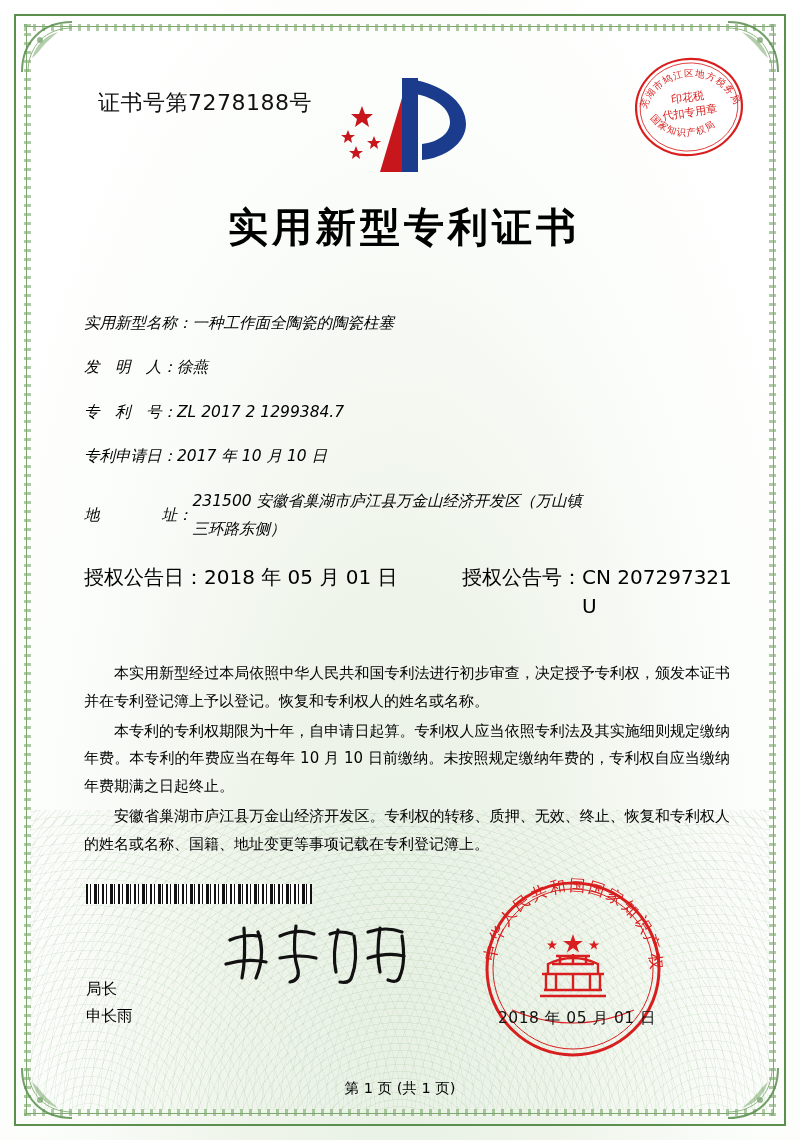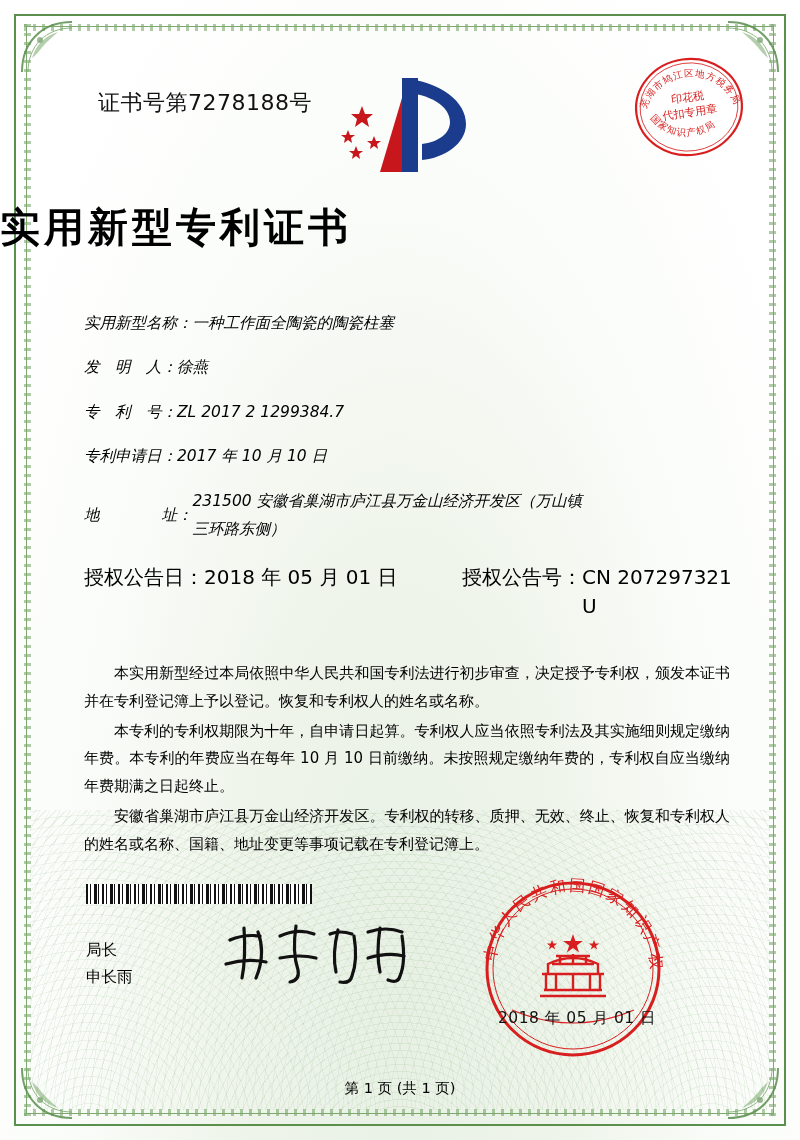--- a/index.html
+++ b/index.html
@@ -90,22 +90,23 @@
     top: 88px;
     font-size: 22px;
     color: #111;
     letter-spacing: .5px;
     margin-left: 36px;
   }
 
   
   .title {
     position: absolute;
-    left: 0; right: 0;
+    left: 8px; right: 0;
     top: 200px;
+    text-align: center;
     font-family: "DejaVu Serif", "Liberation Serif", serif;
     font-size: 40px;
     font-weight: bold;
     letter-spacing: 4px;
     color: #000;
   }
 
   
   .fields {
     position: absolute;
@@ -168,25 +169,24 @@
     background:
       repeating-linear-gradient(90deg,
         #111 0 2px, #fff 2px 4px, #111 4px 5px, #fff 5px 8px,
         #111 8px 11px, #fff 11px 12px, #111 12px 13px, #fff 13px 16px);
   }
 
   
   .sig-label {
     position: absolute;
     left: 86px;
-    top: 938px;
+    top: 976px;
     font-size: 15.5px;
     line-height: 1.75;
     color: #000;
-    font-family: Liberation Mono, monospace;
   }
   .signature {
     position: absolute;
     left: 218px;
     top: 920px;
     width: 210px;
     height: 70px;
   }
 
   

